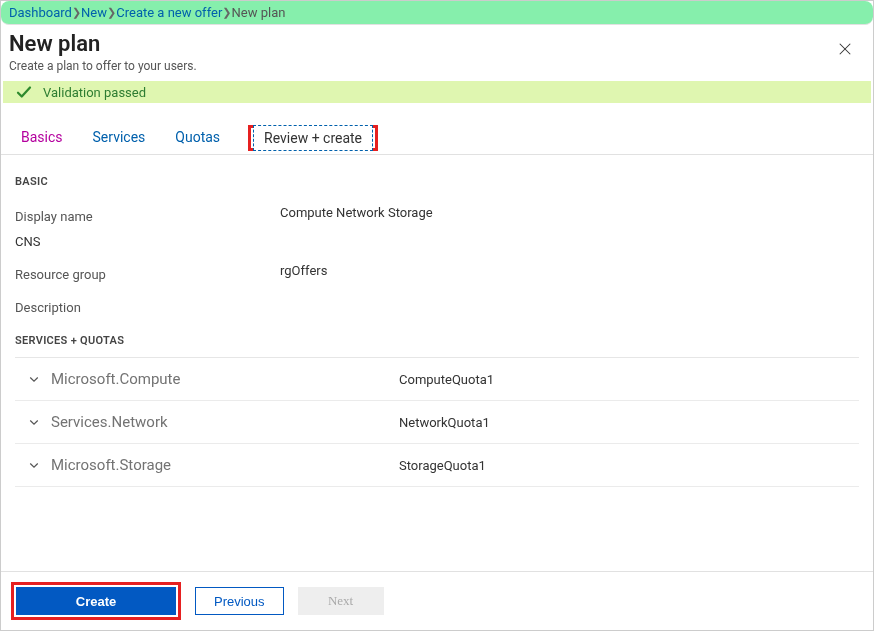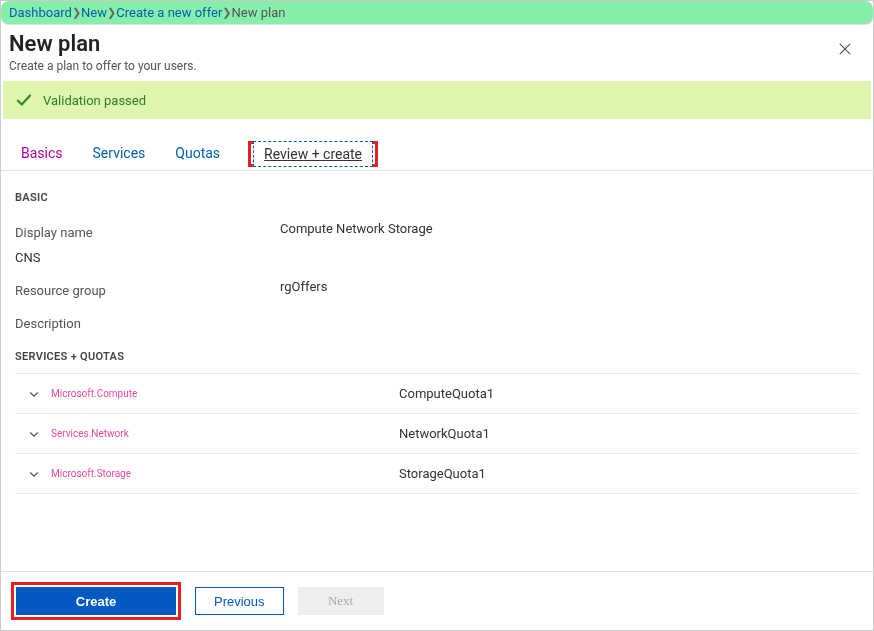--- a/index.html
+++ b/index.html
@@ -48,21 +48,21 @@
     display:flex; align-items:center; justify-content:center;
     cursor: pointer; color:#333;
     margin-top: 4px;
   }
   
   .validation {
     background: #dff6b0;
     display: flex;
     align-items: center;
     gap: 10px;
-    padding: 10px 12px;
+    padding: 2px 12px;
     margin: 2px 2px 16px 2px;
   }
   .validation svg { width: 18px; height: 18px; }
   .validation-text { color: #2e7d32; font-size: 13px; }
   
   .tabs {
     display: flex;
     gap: 26px;
     padding: 0 18px;
     border-bottom: 1px solid #e1e1e1;
@@ -79,21 +79,20 @@
   .tab.active-wrap {
     border: 3px solid #e62020;
     padding: 2px;
     margin-bottom: -2px;
   }
   .tab.active {
     color: #333;
     border: 1px dashed #0060ac;
     padding: 4px 10px;
     background: #fff;
-    text-decoration: underline;
   }
   
   .content {
     padding: 14px 14px 0 14px;
     flex: 1;
     overflow: auto;
   }
   .section-label {
     font-size: 11px;
     font-weight: 600;
@@ -120,21 +119,21 @@
     border-bottom: 1px solid #ebebeb;
   }
   .service-row:last-child { border-bottom: 1px solid #ebebeb; }
   .chev {
     width: 14px; height: 14px;
     display:flex; align-items:center; justify-content:center;
     margin-right: 10px;
     color:#555;
     cursor: pointer;
   }
-  .svc-name { width: 348px; color: #ec4899; font-size: 10px; }
+  .svc-name { width: 348px; color: #737373; font-size: 15px; }
   .svc-quota { color: #333; font-size: 13px; }
   
   .footer {
     border-top: 1px solid #e1e1e1;
     padding: 10px 10px;
     display: flex;
     gap: 14px;
     align-items: center;
   }
   .btn {

